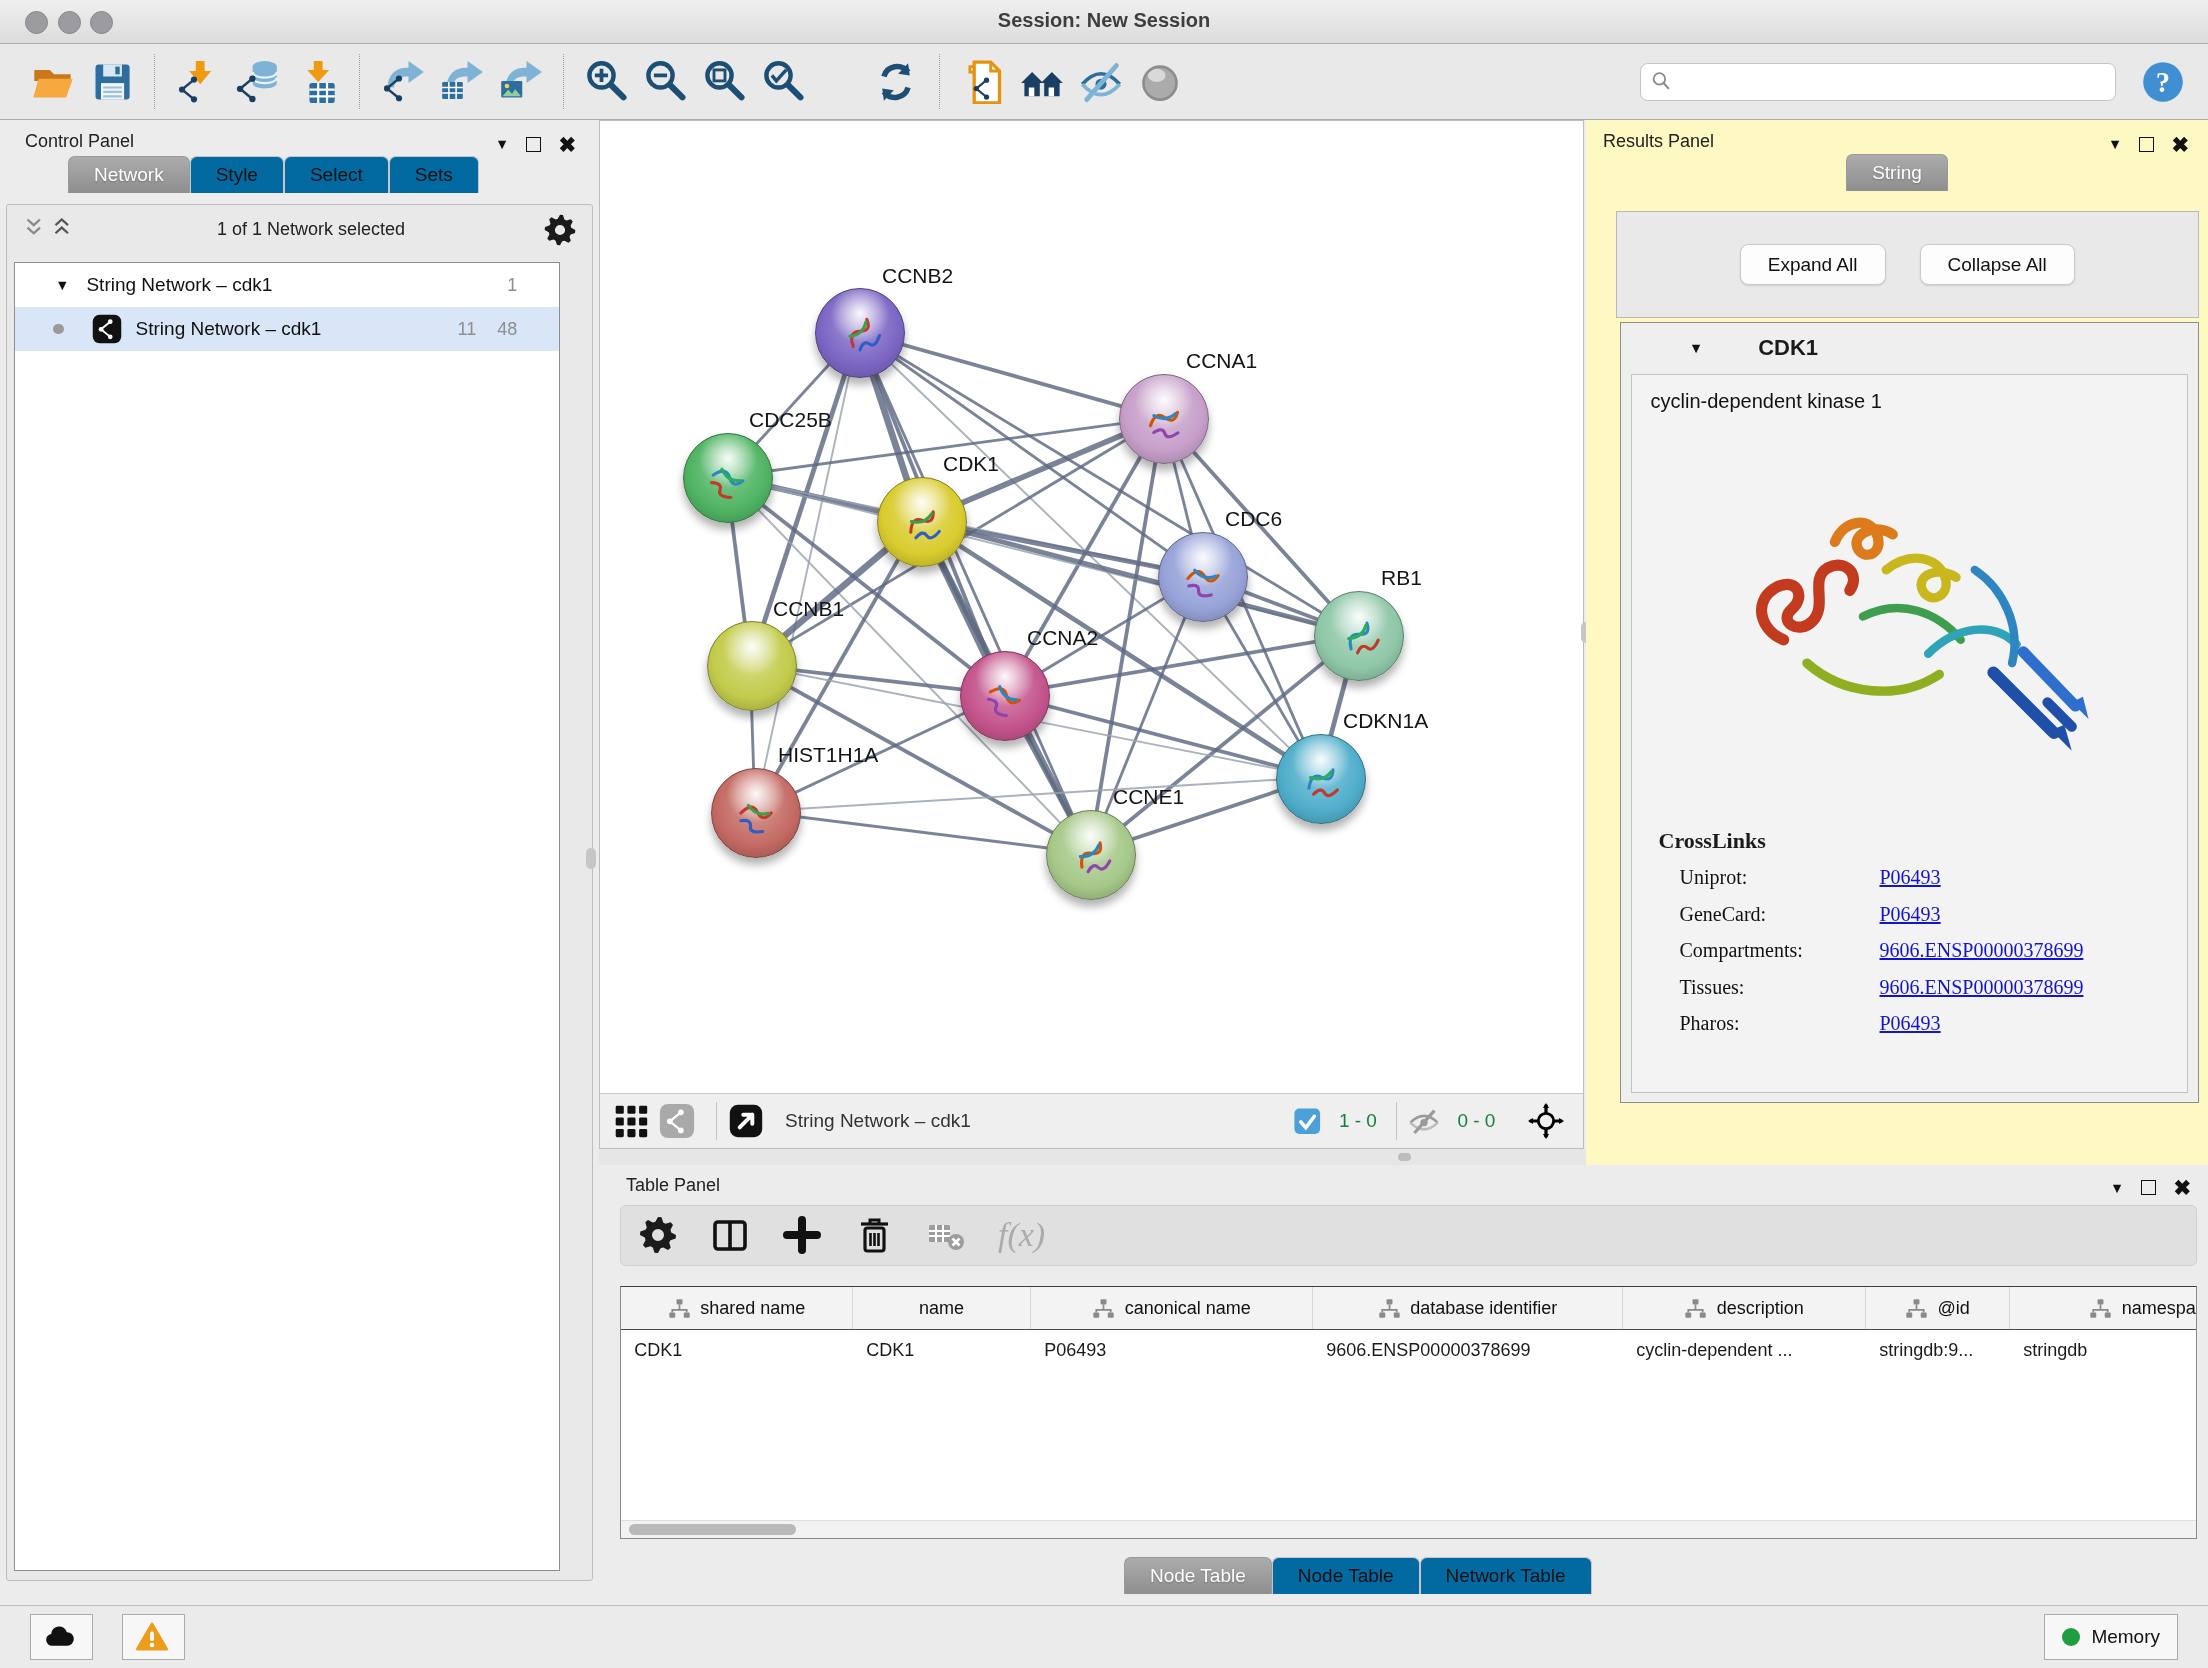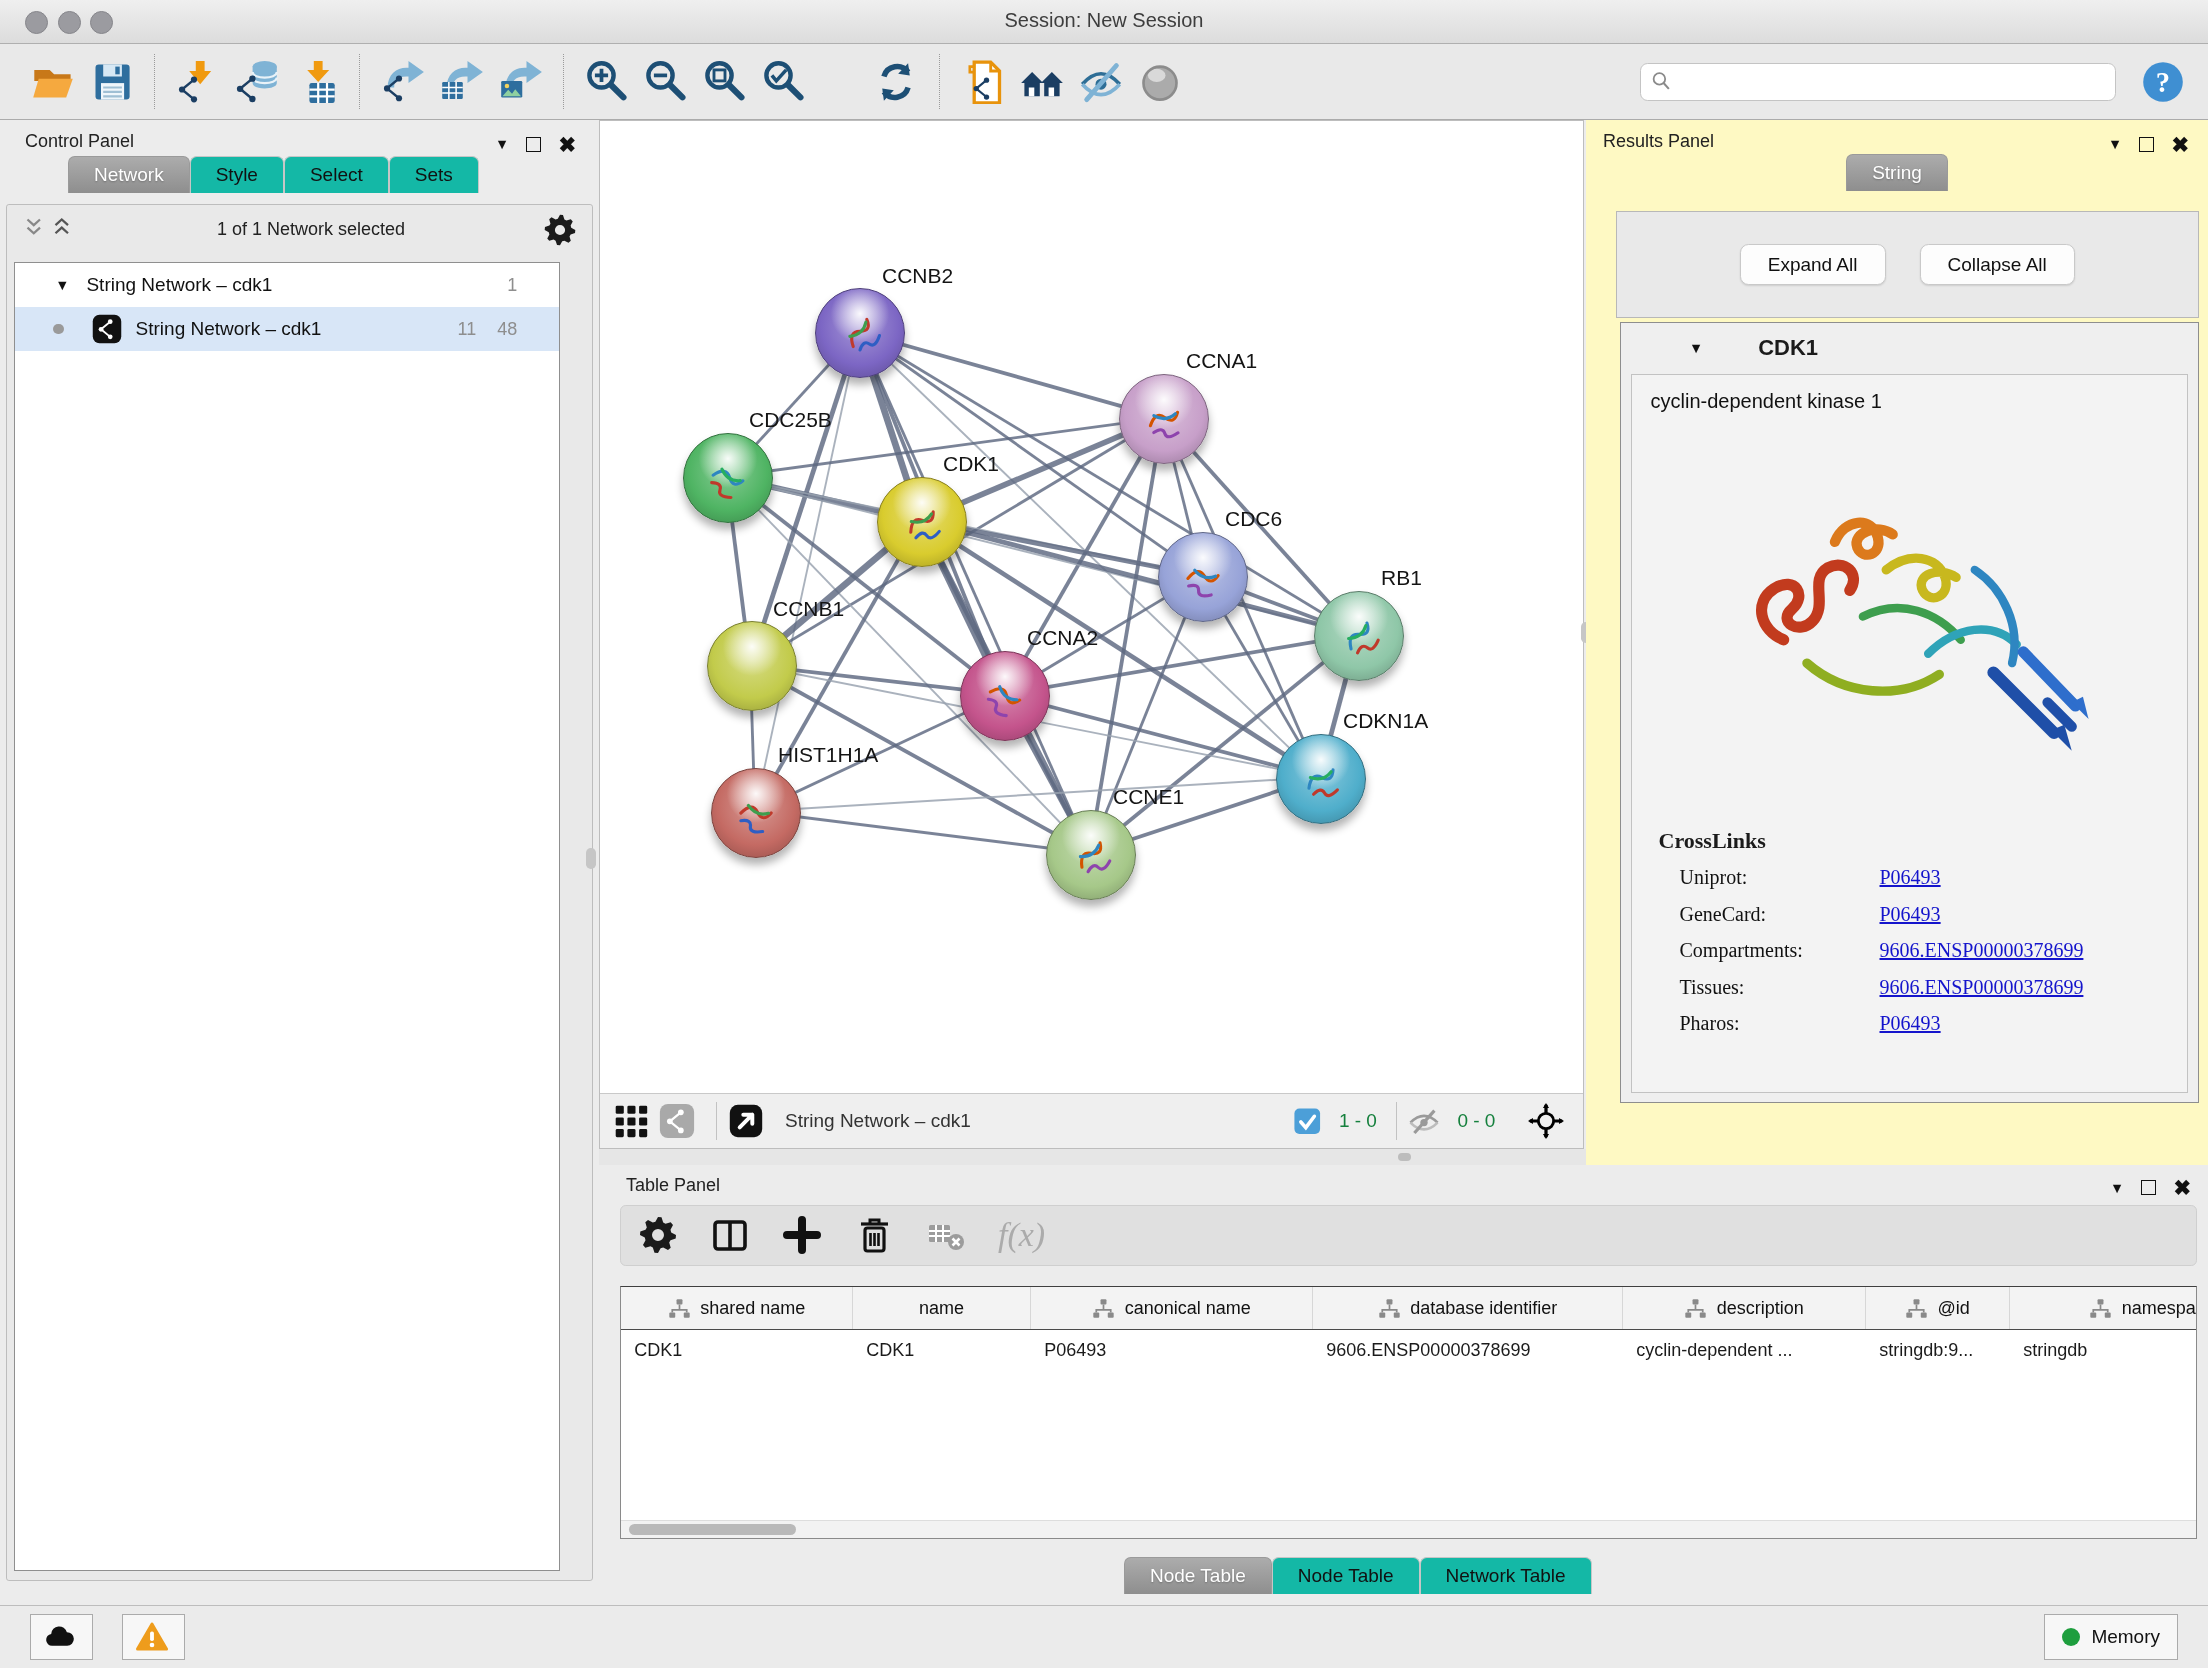--- a/index.html
+++ b/index.html
@@ -3,42 +3,42 @@
 <meta charset="utf-8">
 <style>
   html,body{margin:0;padding:0;}
   body{width:2208px;height:1668px;position:relative;background:#ECECEC;
        font-family:"Liberation Sans",sans-serif;color:#1b1b1b;overflow:hidden;}
   
   .titlebar{position:absolute;left:0;top:0;width:2208px;height:43px;
     background:linear-gradient(#EFEFEF,#DCDCDC);border-bottom:1px solid #AFAFAF;}
   .traffic{position:absolute;left:25px;top:10.5px;display:flex;gap:9.5px;}
   .tl{width:21px;height:21px;border-radius:50%;background:#9B9BA0;border:1px solid #86868B;}
-  .win-title{position:absolute;left:0;right:0;top:8.6px;text-align:center;font-size:20px;color:#3d3d3d;}
+  .win-title{position:absolute;left:0;right:0;top:8.6px;text-align:center;font-size:20px;color:#3d3d3d;font-weight:bold;}
   
   .toolbar{position:absolute;left:0;top:44px;width:2208px;height:76px;background:#E9E9E9;
     border-bottom:1px solid #ABABAB;display:flex;align-items:center;padding:0 23px;box-sizing:border-box;}
   .tb-items{display:flex;align-items:center;}
   .tb-btn{width:59px;height:59px;display:flex;align-items:center;justify-content:center;}
   .tb-btn svg{width:44px;height:44px;}
   .tb-sep{height:55px;border-left:1.9px dotted #9a9a9a;margin:0 13.3px;}
   .tb-spacer{width:53px;}
   .search-wrap{position:relative;margin-left:auto;margin-right:25px;}
   .search{width:476px;height:38px;border:1px solid #C4C4C4;border-radius:7.6px;background:#fff;
     font-size:18px;padding:0 13.3px 0 42px;box-sizing:border-box;outline:none;color:#333;}
   .search-ic{position:absolute;left:11.4px;top:8.6px;width:21px;height:21px;}
   .help-btn{width:44px;height:44px;}
   
   .panel-title-row{display:flex;align-items:flex-end;font-size:18px;color:#222;}
   .panel-ctl{display:flex;align-items:center;gap:17px;margin-left:auto;}
   .tri{font-size:14.3px;color:#111;}
   .sqbox{width:13.3px;height:13.3px;border:1.9px solid #111;display:inline-block;}
   .xmark{font-size:21px;font-weight:bold;color:#111;line-height:13.3px;}
   .tab{padding:6.7px 25px;font-size:19px;border:1px solid #C6C6C6;border-bottom:none;
-    background:#14b8a6;border-radius:6.7px 6.7px 0 0;color:#111;}
+    background:#0369a1;border-radius:6.7px 6.7px 0 0;color:#111;}
   .tab.active{background:linear-gradient(#ACACAC,#8E8E8E);color:#fff;border-color:#9a9a9a;
     text-shadow:0 1px 1.9px rgba(0,0,0,.25);}
   
   .control-panel{position:absolute;left:0;top:120px;width:597px;height:1461px;background:#ECECEC;}
   .cp-title{padding:11.4px 21px 3.8px 25px;}
   .cp-tabs{display:flex;margin-left:68px;position:relative;z-index:2;}
   .cp-body{position:absolute;left:5.7px;right:3.8px;top:84px;bottom:0;border:1px solid #BDBDBD;
     background:#E9E9E9;border-radius:2.9px;}
   .sel-row{height:49px;display:flex;align-items:center;padding:0 15px;font-size:18px;color:#222;}
   .sel-row .mid{flex:1;text-align:center;}

